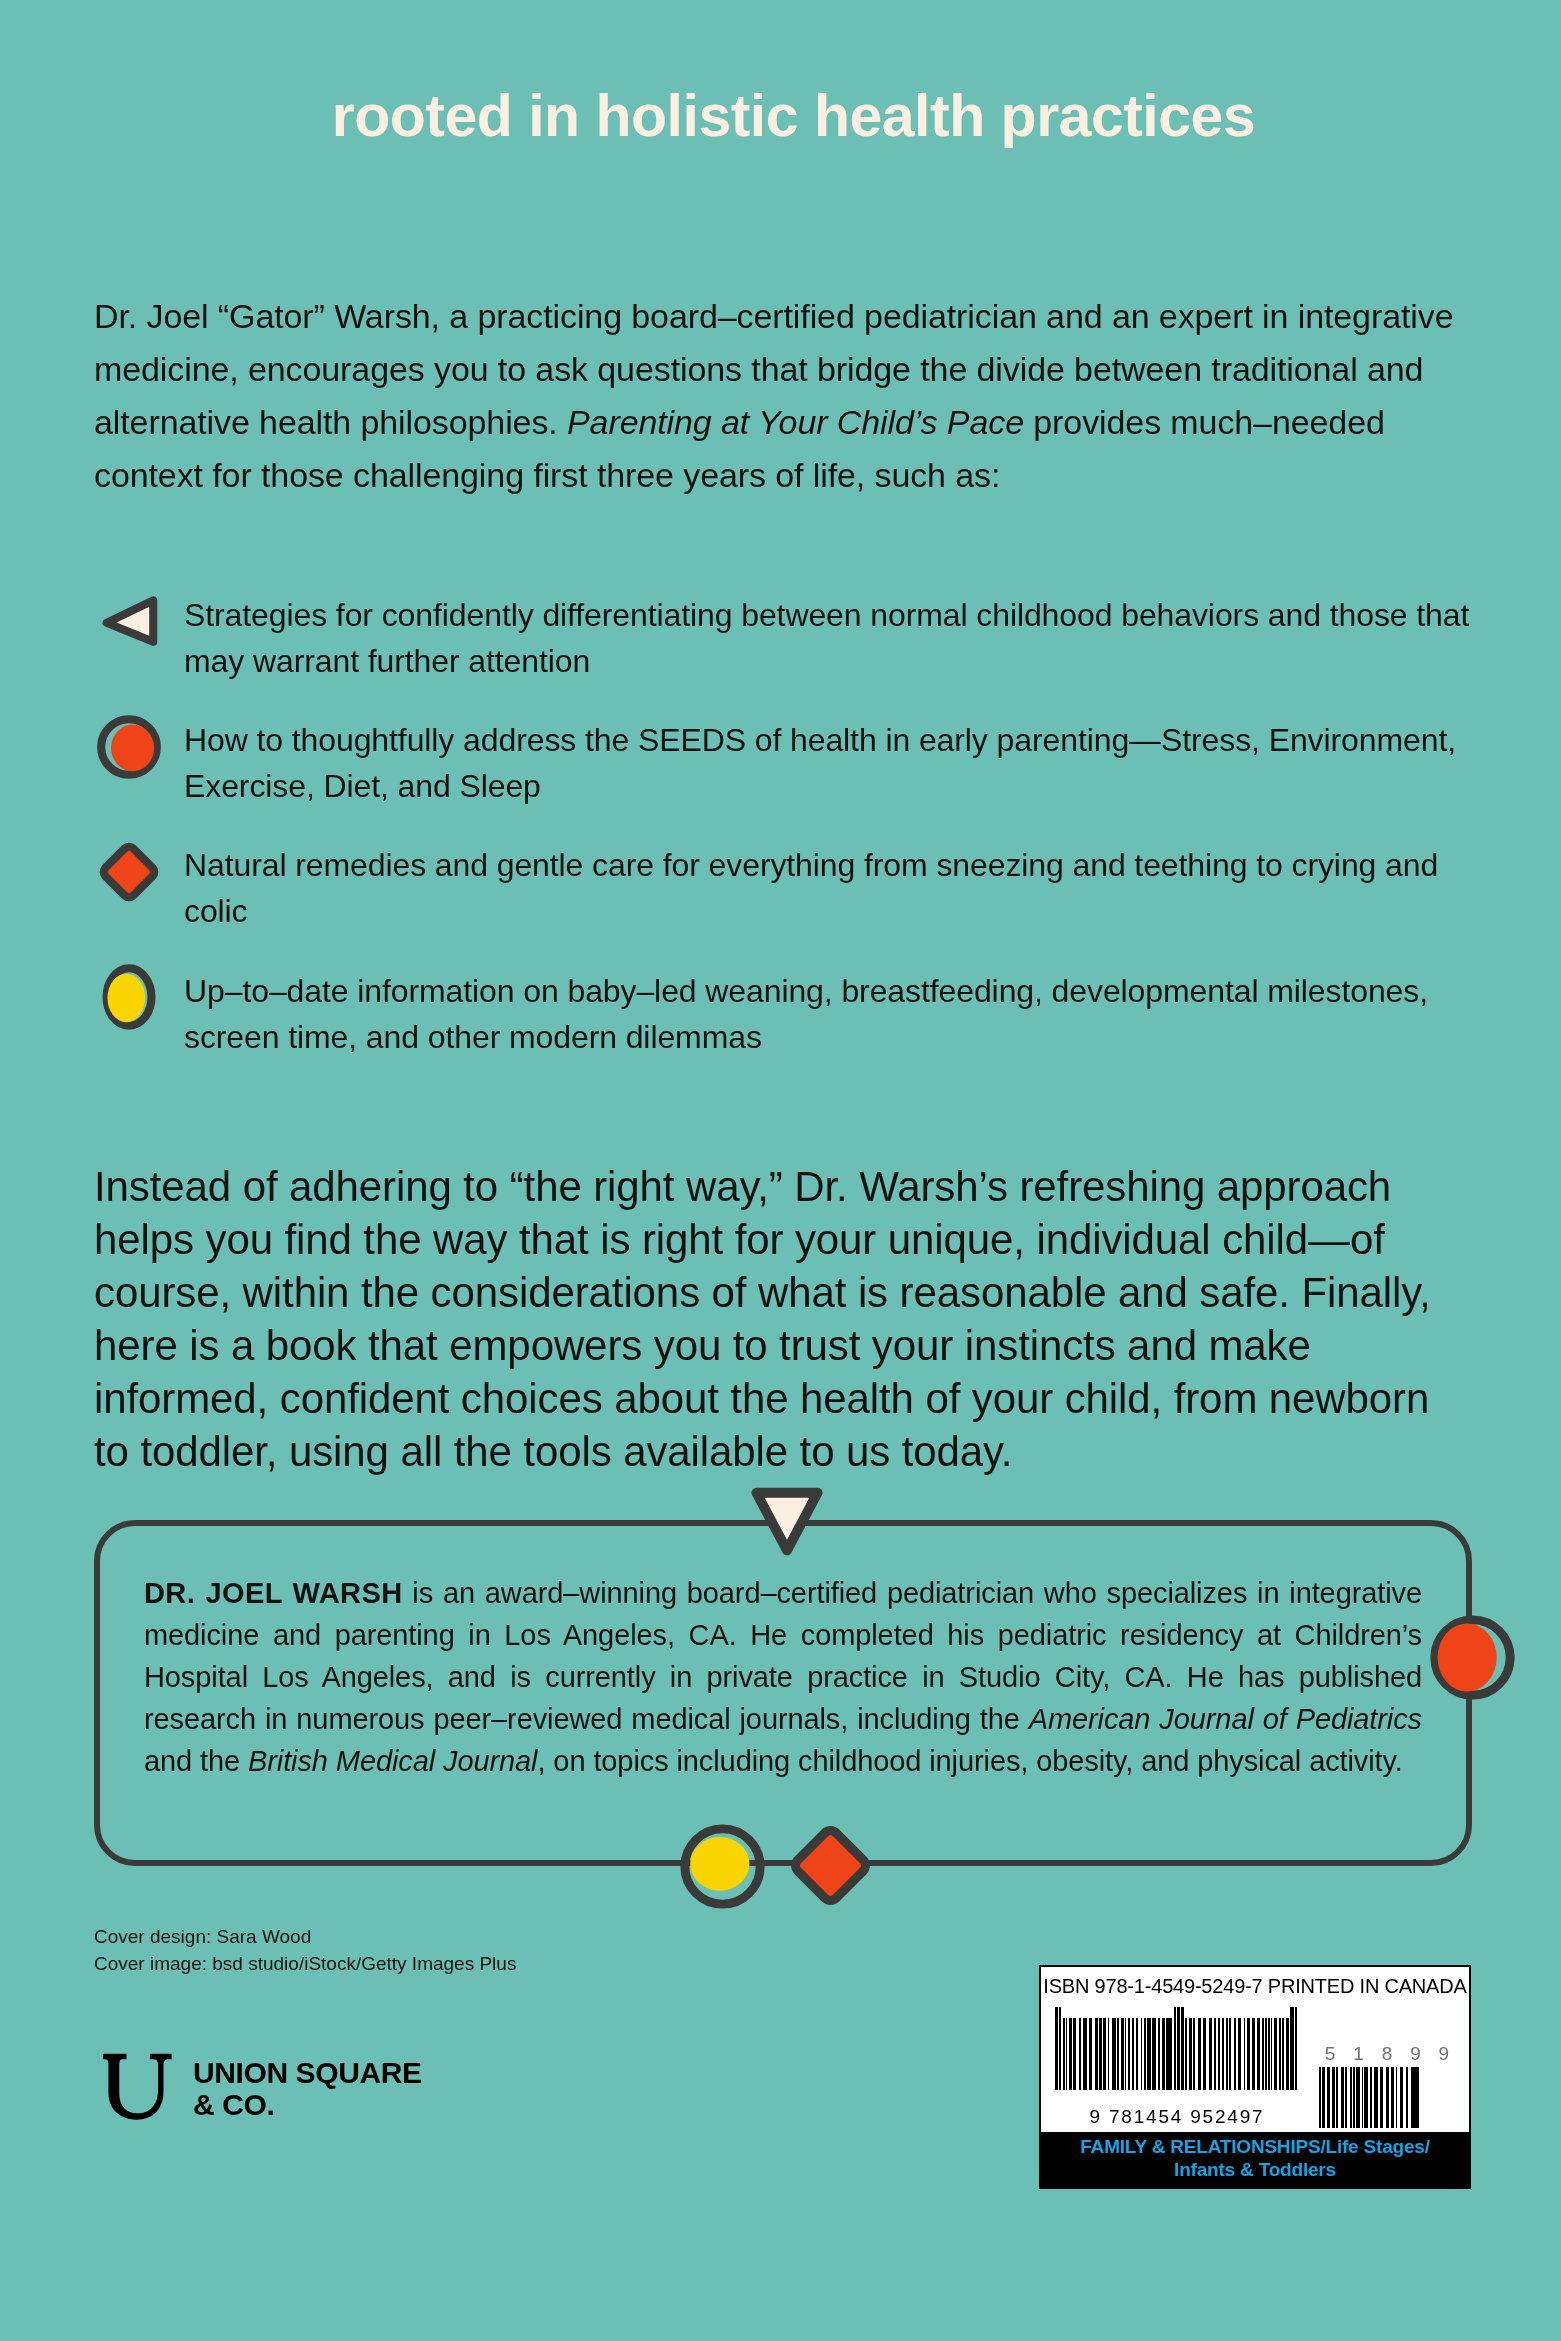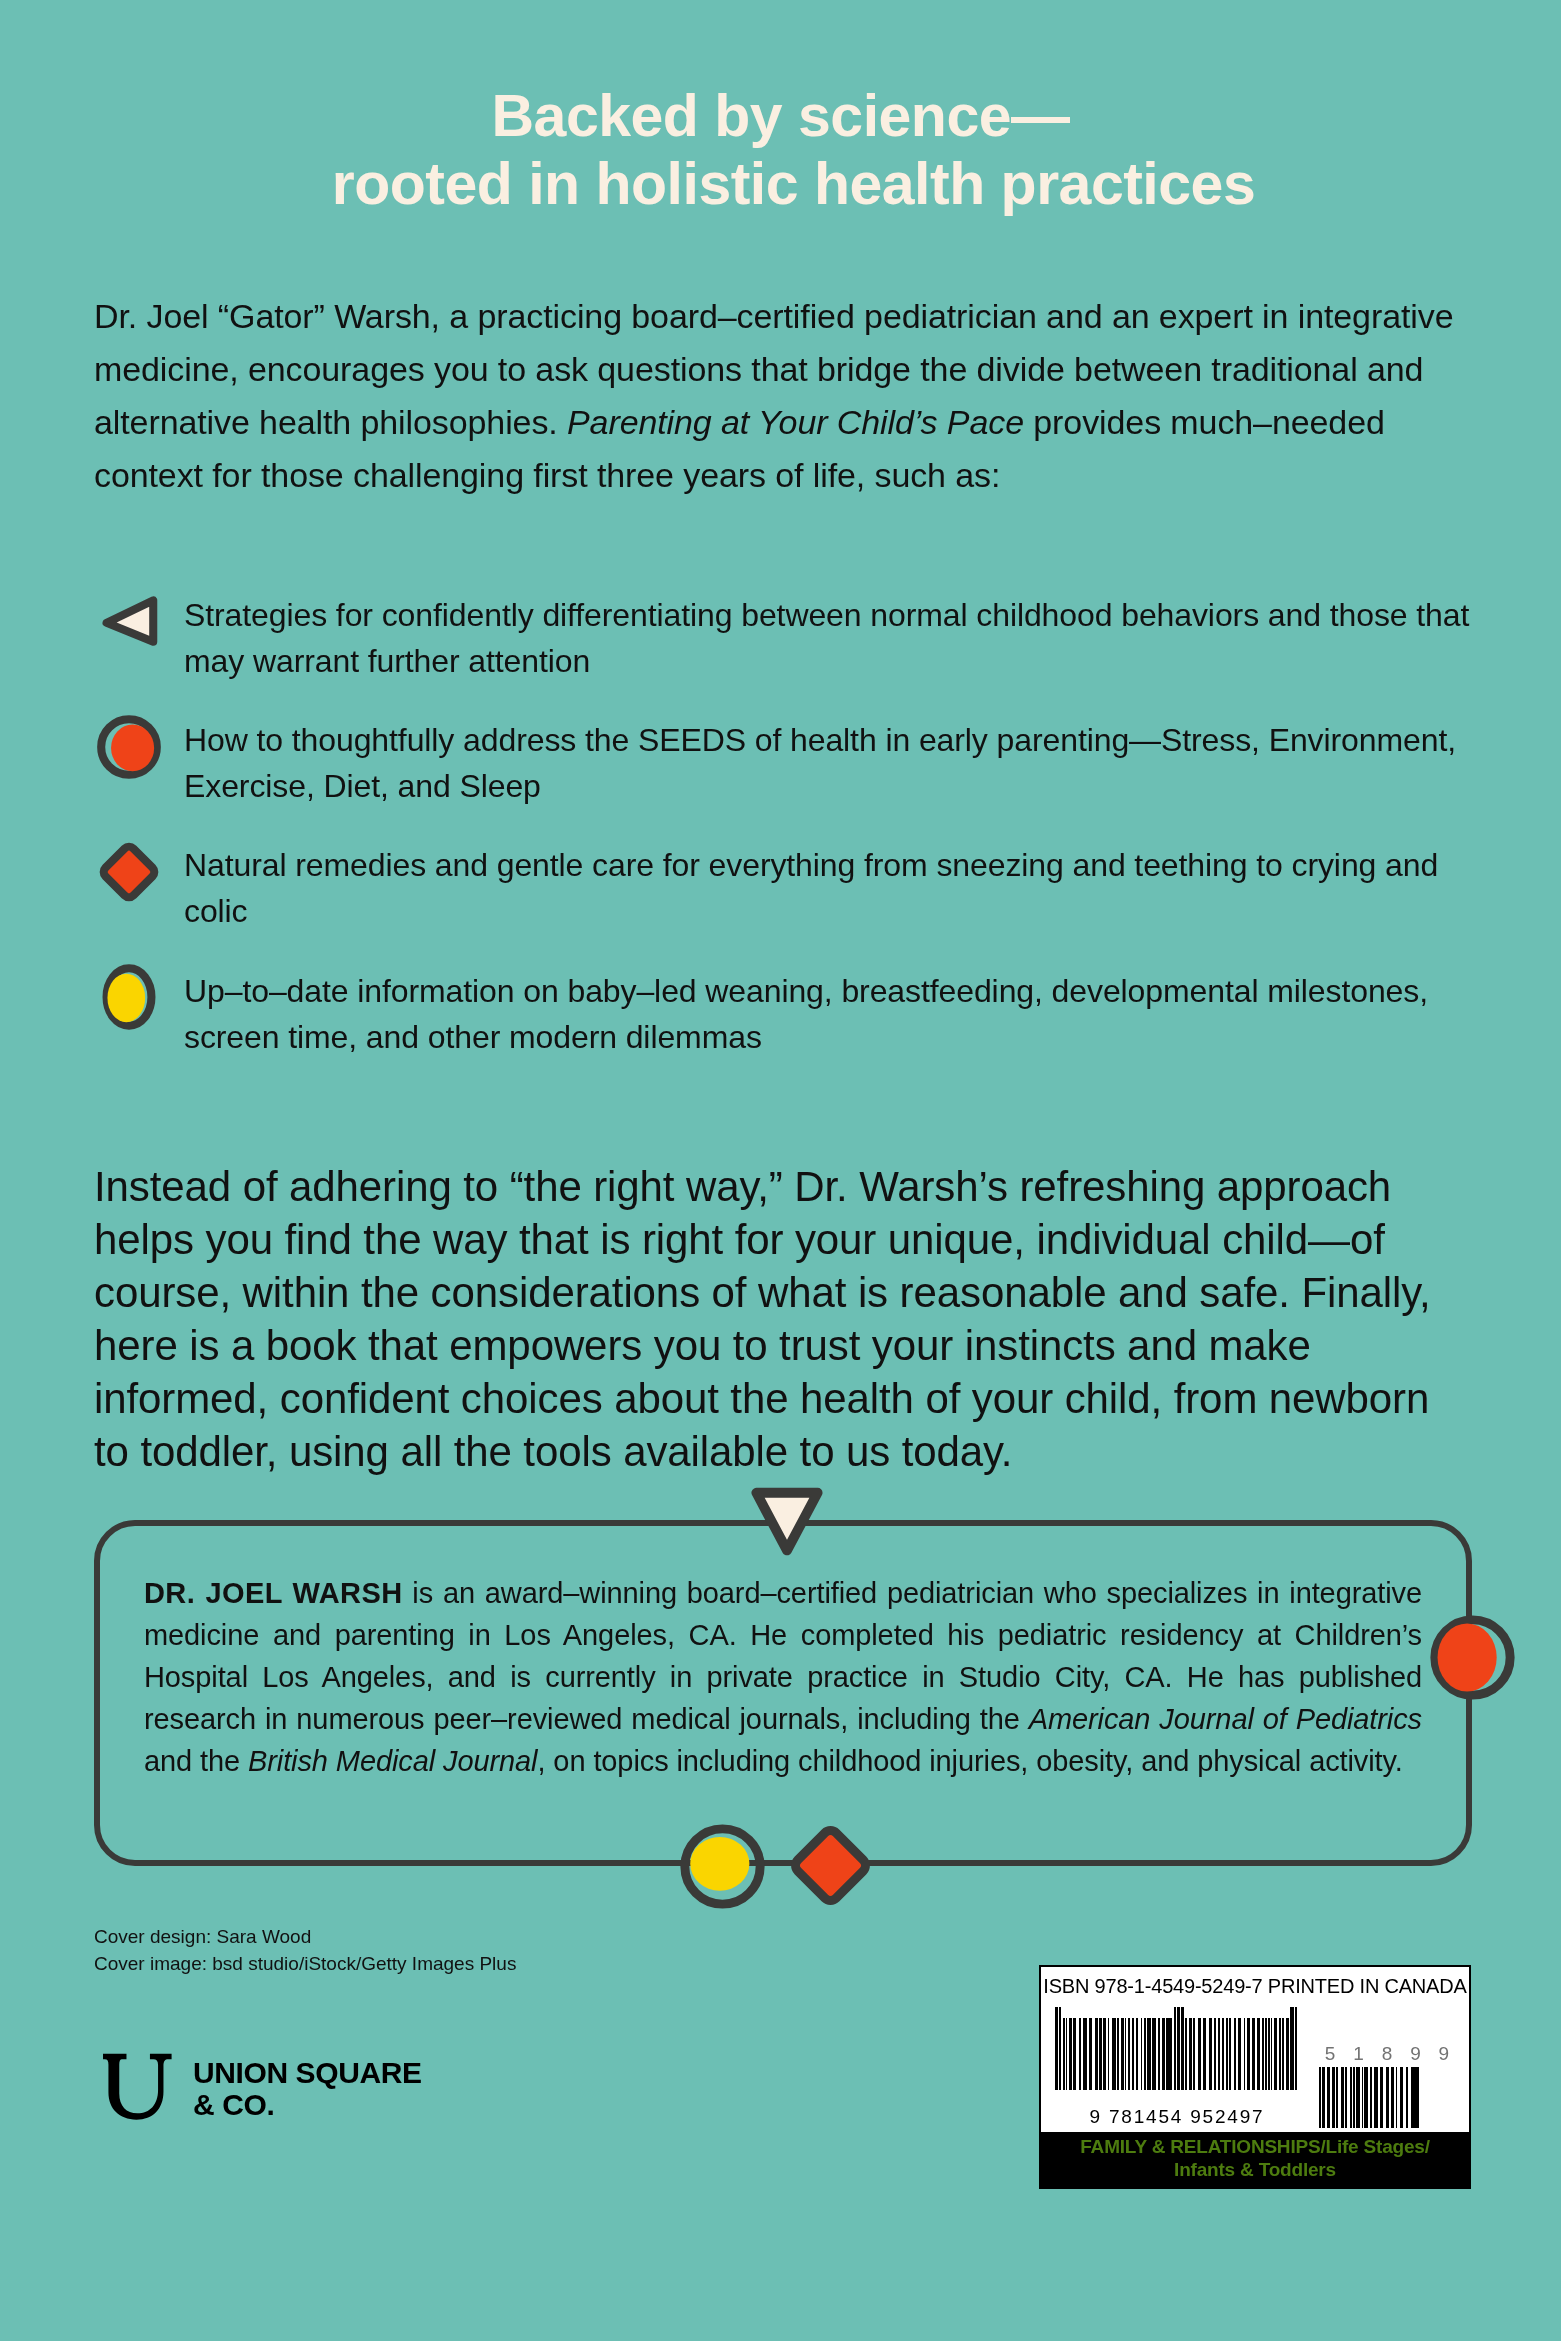--- a/index.html
+++ b/index.html
@@ -221,36 +221,35 @@
     color: #737373;
     letter-spacing: 6.3px;
     text-align: center;
     margin-bottom: 1.8px;
     padding-left: 5.4px;
   }
   .addon-bars { display: flex; align-items: flex-end; height: 61px; }
   .addon-bars i { display: block; background: #000; }
   .cat-row {
     background: #000;
-    color: #4d7c0f;
+    color: #0ea5e9;
     text-align: center;
     font-weight: 700;
     font-size: 19px;
     line-height: 22.5px;
     padding: 4.5px 3.6px 6.3px;
     letter-spacing: -0.2px;
   }
 </style>
 </head>
 <body>
 
 <div class="cover">
 
   <div class="headline">
-    <span>Backed by science—</span>
     <span class="l2">rooted in holistic health practices</span>
   </div>
 
   <div class="intro">
     <span>Dr. Joel “Gator” Warsh, a practicing board–certified pediatrician and an expert in integrative medicine, encourages you to ask questions that bridge the divide between traditional and alternative health philosophies. </span><em>Parenting at Your Child’s Pace</em><span> provides much–needed context for those challenging first three years of life, such as:</span>
   </div>
 
   <div class="bullets">
 
     <div class="bullet">

